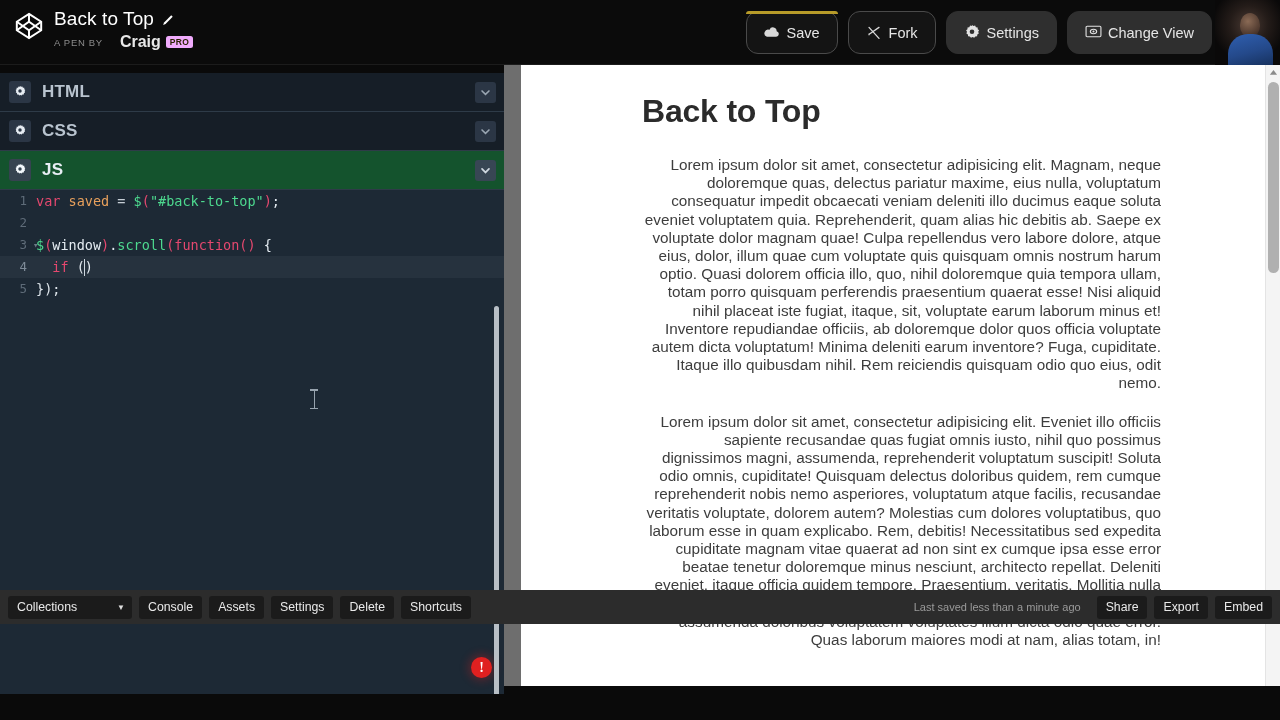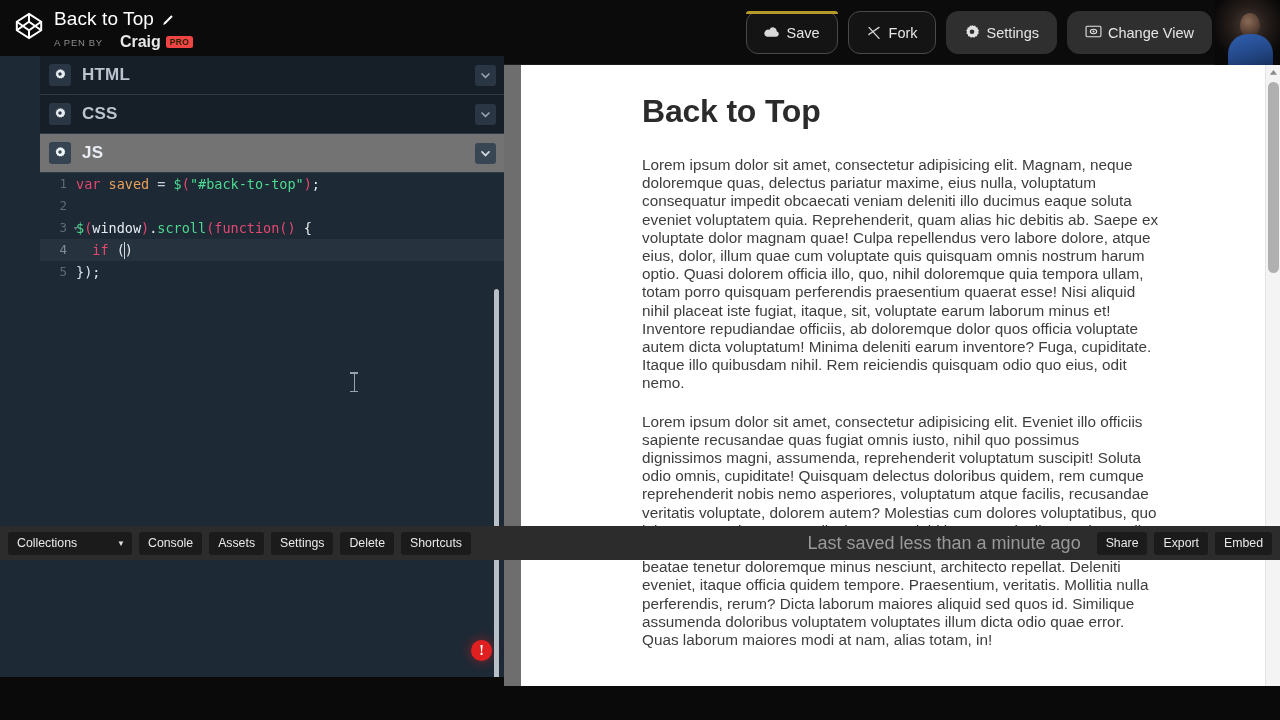--- a/index.html
+++ b/index.html
@@ -3,21 +3,21 @@
 <meta charset="utf-8">
 <style>
   * { box-sizing: border-box; margin: 0; padding: 0; }
   html, body {
     width: 1280px; height: 720px;
     overflow: hidden;
     background: #0a0a0a;
     font-family: "Liberation Sans", sans-serif;
     -webkit-font-smoothing: antialiased;
   }
-  #app { position: relative; width: 1280px; height: 560px; }
+  #app { position: relative; width: 1280px; height: 624px; }
 
   
   .topbar {
     position: absolute; left: 0; top: 0; width: 1280px; height: 65px;
     background: #0b0b0b;
     border-bottom: 1px solid #1c1c1c;
   }
   .brand { position: absolute; left: 14px; top: 8px; display: flex; align-items: flex-start; }
   .logo { width: 30px; height: 30px; margin-top: 3px; }
   .brand-txt { margin-left: 10px; }
@@ -26,21 +26,21 @@
     font-size: 19px; color: #fff; font-weight: 400; letter-spacing: .1px;
     line-height: 22px;
   }
   .pencil-icon { margin-left: 7px; width: 13px; height: 13px; display:inline-block; }
   .byline {
     margin-top: 3px; font-size: 9.5px; letter-spacing: .7px;
     color: #8c8c8c; text-transform: uppercase; display:flex; align-items:center;
   }
   .byline .author { color: #e8e8e8; font-weight: bold; margin-left: 17px; font-size: 16px; letter-spacing: 0; text-transform: none; }
   .pro-badge {
-    margin-left: 5px; background: #ef4444; color: #2b2200;
+    margin-left: 5px; background: #f0abfc; color: #2b2200;
     font-size: 8.5px; font-weight: bold; padding: 1px 4px 1.5px;
     border-radius: 2.5px; letter-spacing: .3px;
   }
 
   .actions { position: absolute; right: 68px; top: 11px; display: flex; gap: 10px; }
   .act-btn {
     height: 43px; display: flex; align-items: center; gap: 7px;
     padding: 0 17px; border-radius: 12px;
     font-size: 14.5px; color: #e6e6e6; cursor: pointer; position: relative;
     white-space: nowrap;
@@ -64,30 +64,29 @@
     background: radial-gradient(circle at 40% 35%, #8a6a55, #4b362c 70%, #2a1d17);
   }
   .av-body {
     position:absolute; left: 13px; top: 34px; width: 45px; height: 32px;
     border-radius: 20px 20px 0 0;
     background: linear-gradient(165deg, #2f5fb0 0%, #24498a 55%, #16305c 100%);
   }
 
   
   .editor-col {
-    position: absolute; left: 0; top: 56px; width: 504px; height: 621px;
+    position: absolute; left: 0; top: 73px; width: 504px; height: 621px;
     background: #1d2935;
-    padding-left: 40px;
   }
   .pane-head {
     height: 39px; display: flex; align-items: center;
     background: #161e27; border-bottom: 1px solid #2e3b48;
     position: relative;
   }
-  .pane-head.active { background: #737373; }
+  .pane-head.active { background: #14532d; }
   .gear-box {
     width: 22px; height: 22px; margin-left: 9px; border-radius: 3px;
     background: #2b3645; display: flex; align-items: center; justify-content: center;
   }
   .pane-head.active .gear-box { background: #364350; }
   .gear-ico { width: 12px; height: 12px; display:block; }
   .pane-label {
     margin-left: 11px; font-size: 17px; font-weight: bold;
     color: #b9c4cf; letter-spacing: .2px;
   }
@@ -167,21 +166,21 @@
     position: absolute; left: 521px; top: 65px; width: 759px; height: 621px;
     background: #fff; overflow: hidden;
   }
   .prev-inner { padding: 28px 0 0 121px; width: 640px; }
   .prev-h1 {
     font-size: 32px; font-weight: bold; color: #2b2b2b; letter-spacing: -0.2px;
     margin-bottom: 26px;
   }
   .prev-p {
     font-size: 15.3px; line-height: 18.2px; color: #3d3d3d; margin-bottom: 20px;
-    text-align: left;
+    text-align: right;
   }
 
   .prev-scrollbar {
     position: absolute; right: 0; top: 65px; width: 15px; height: 621px;
     background: #f4f4f4; border-left: 1px solid #e4e4e4;
   }
   .sb-arrow {
     position:absolute; left:0; top:0; width: 15px; height: 15px;
     display:flex; align-items:center; justify-content:center;
   }
@@ -202,21 +201,21 @@
     padding: 0 7px 0 9px; cursor: pointer;
   }
   .collections span.lbl { font-size: 12.3px; color: #e9e9e9; }
   .collections .tri { font-size: 8px; color: #dedede; margin-left: 18px; }
   .bot-btn {
     height: 23px; margin-left: 7px; padding: 0 9px; background: #1b1b1b;
     border-radius: 3px; display: flex; align-items: center;
     font-size: 12.3px; color: #e9e9e9; cursor: pointer; white-space: nowrap;
   }
   .bot-right { margin-left: auto; display: flex; align-items: center; padding-right: 8px; }
-  .saved-txt { font-size: 18px; color: #9a9a9a; margin-right: 9px; white-space: nowrap; }
+  .saved-txt { font-size: 11px; color: #9a9a9a; margin-right: 9px; white-space: nowrap; }
 </style>
 </head>
 <body>
 
 <div id="app">
 
   <div class="topbar">
 
     <div class="brand">
       <span class="logo">

